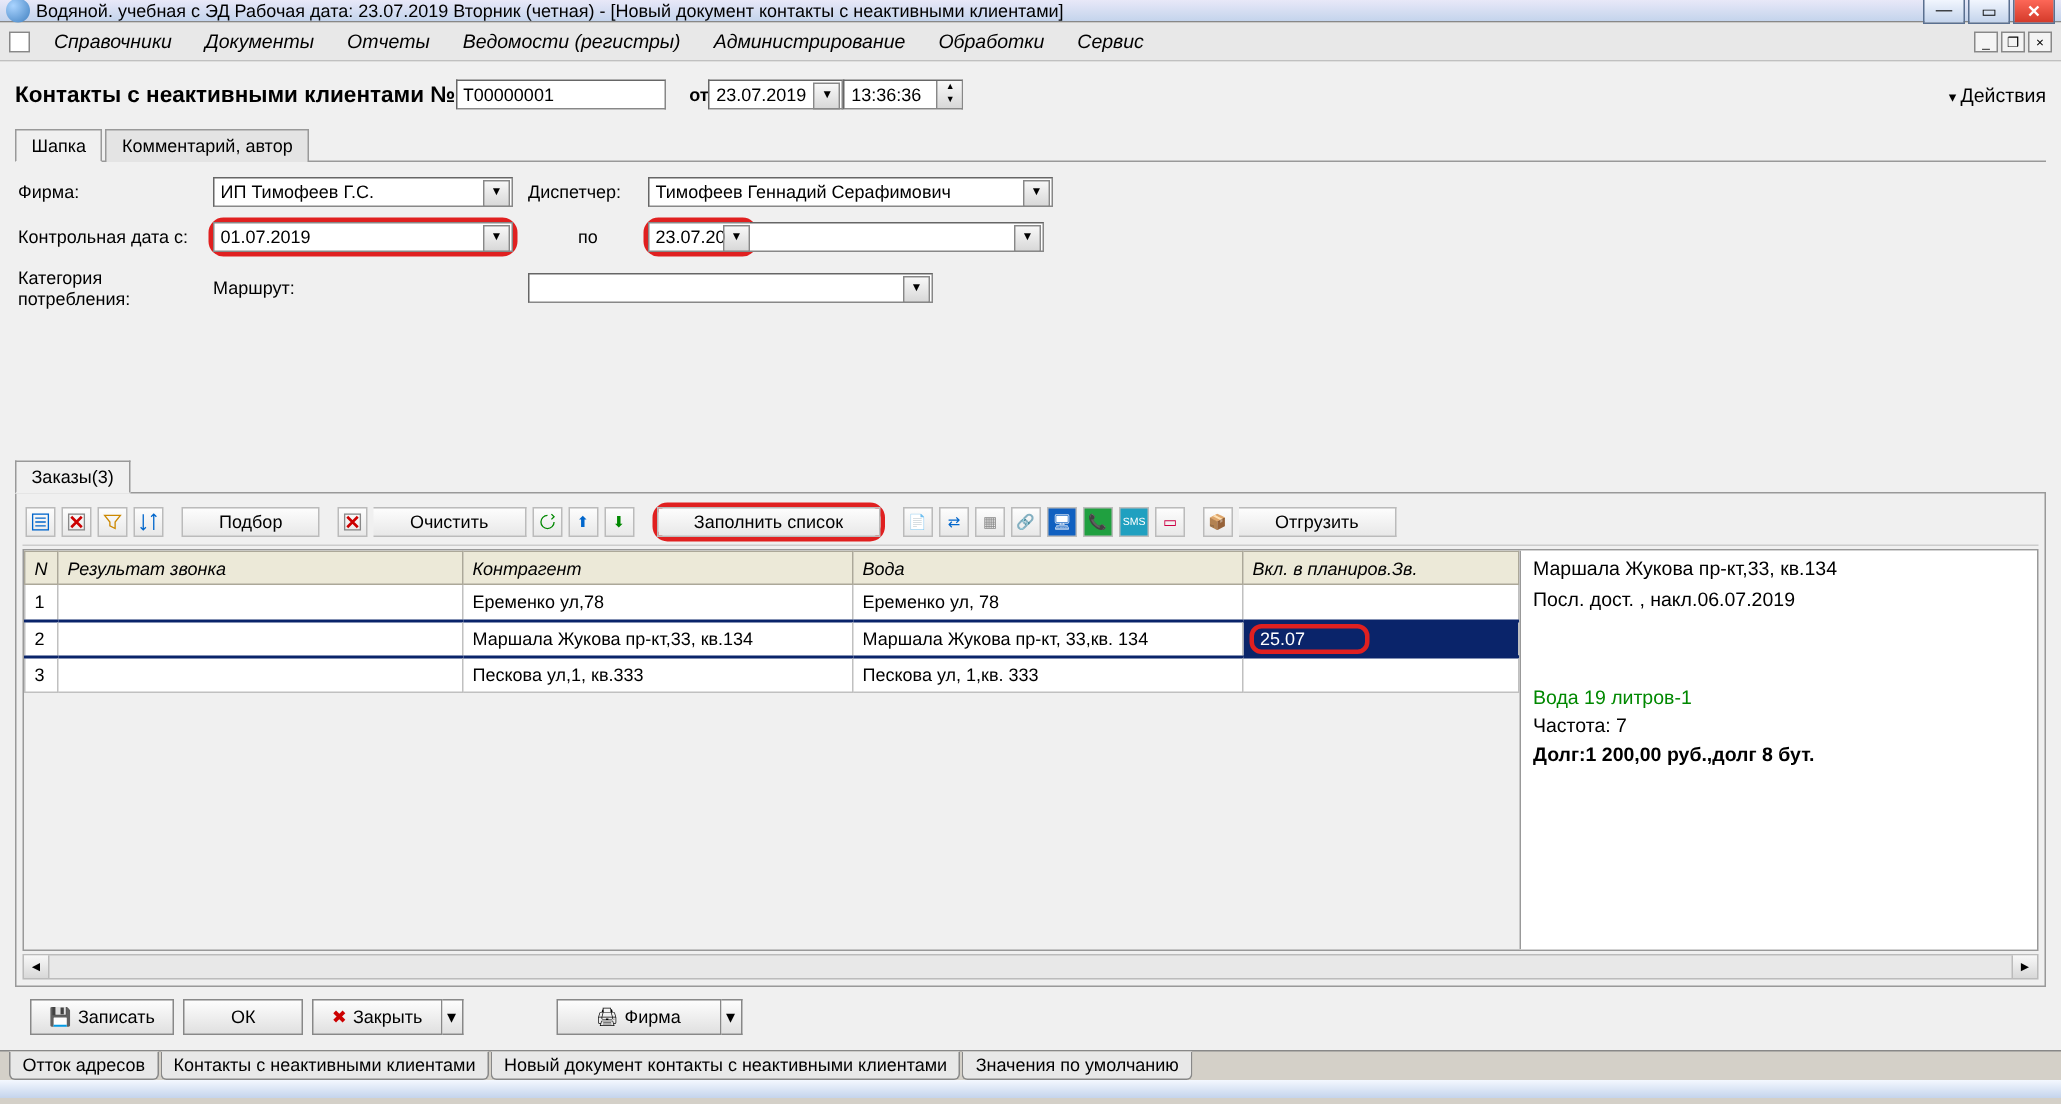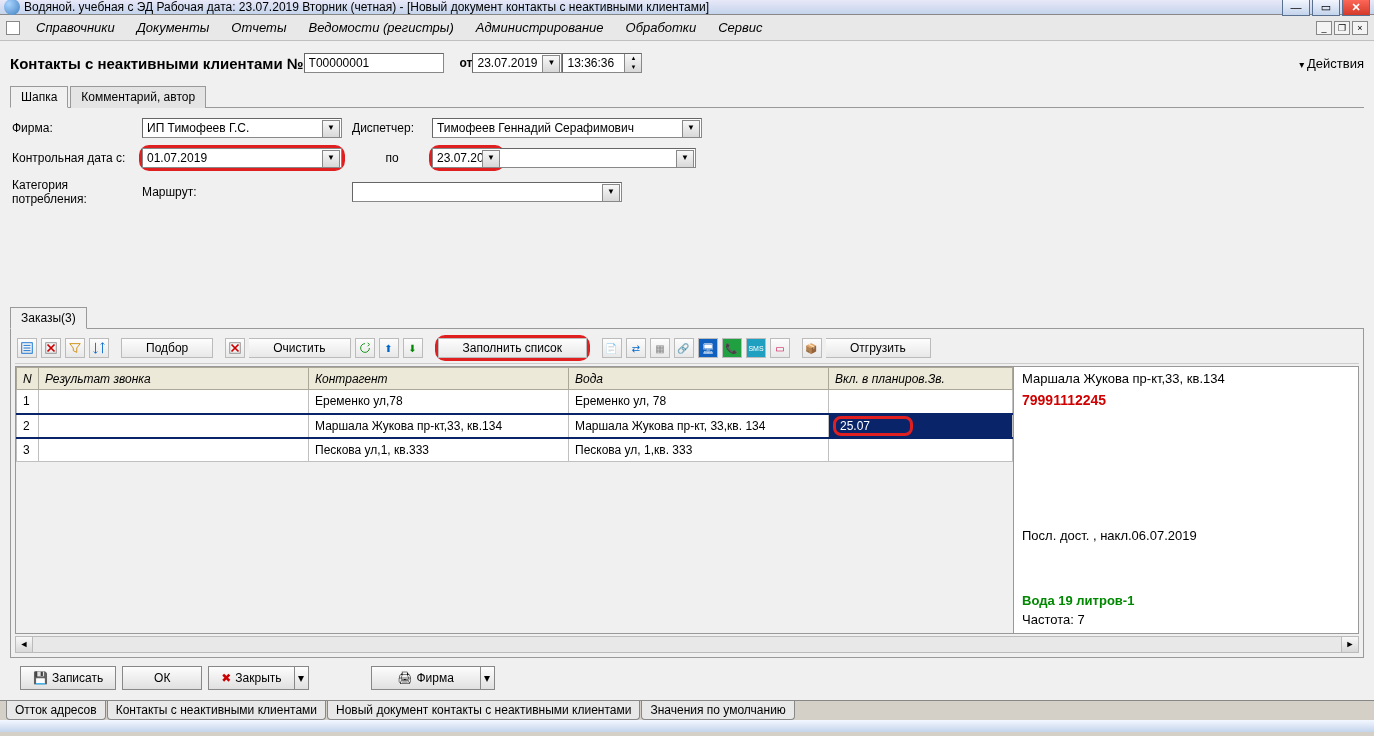--- a/index.html
+++ b/index.html
@@ -70,21 +70,21 @@
   td { border: 1px solid #c0c0c0; padding: 3px 6px; height: 24px; font-size: 12px; }
   tr.selrow td { border-top: 2px solid #0a246a; border-bottom: 2px solid #0a246a; }
   td.selcell { background: #0a246a; color: #fff; }
   .cellred { border: 3px solid #e02020; border-radius: 8px; padding: 0 4px; margin: -2px; display: inline-block; min-width: 80px; }
   
   
   .sidepanel { width: 345px; border-left: 1px solid #999; padding: 4px 8px; background: #fff; font-size: 13px; overflow: auto; }
   .sidepanel .sp-title { font-size: 13px; margin-bottom: 6px; }
   .sidepanel .sp-phone { color: #d00000; font-weight: bold; font-size: 14px; margin-bottom: 120px; }
   .sidepanel .sp-delivery { font-size: 13px; margin-bottom: 50px; }
-  .sidepanel .sp-product { color: #008800; font-weight: bold; font-size: 13px; margin-bottom: 4px; margin-top: 23px; }
+  .sidepanel .sp-product { color: #008800; font-weight: normal; font-size: 13px; margin-bottom: 4px; margin-top: 23px; }
   .sidepanel .sp-freq { font-size: 13px; margin-bottom: 4px; }
   .sidepanel .sp-debt { font-weight: bold; font-size: 13px; margin-bottom: 4px; }
   
   .scrollbar { height: 17px; background: #e8e8e8; border: 1px solid #bbb; display: flex; margin-top: 2px; }
   .scrollbar .sbtn { width: 17px; background: linear-gradient(#f8f8f8,#d8d8d8); border-right: 1px solid #bbb; text-align: center; font-size: 9px; line-height: 15px; }
   .scrollbar .sbtn:last-child { border-right: none; border-left: 1px solid #bbb; }
   .scrollbar .track { flex: 1; }
   
   
   .bottombar { padding: 8px 10px 4px 10px; display: flex; gap: 6px; }
@@ -283,21 +283,20 @@
                 <td></td>
                 <td>Пескова ул,1, кв.333</td>
                 <td>Пескова ул, 1,кв. 333</td>
                 <td></td>
               </tr>
             </tbody>
           </table>
         </div>
         <div class="sidepanel">
           <div class="sp-title">Маршала Жукова пр-кт,33, кв.134</div>
-          <div class="sp-phone">79991112245</div>
           <div class="sp-delivery">Посл. дост. , накл.06.07.2019</div>
           <div class="sp-product">Вода 19 литров-1</div>
           <div class="sp-freq">Частота: 7</div>
           <div class="sp-debt">Долг:1 200,00 руб.,долг 8 бут.</div>
 
         </div>
       </div>
       <div class="scrollbar">
         <div class="sbtn">◄</div>
           <div class="track"></div>

